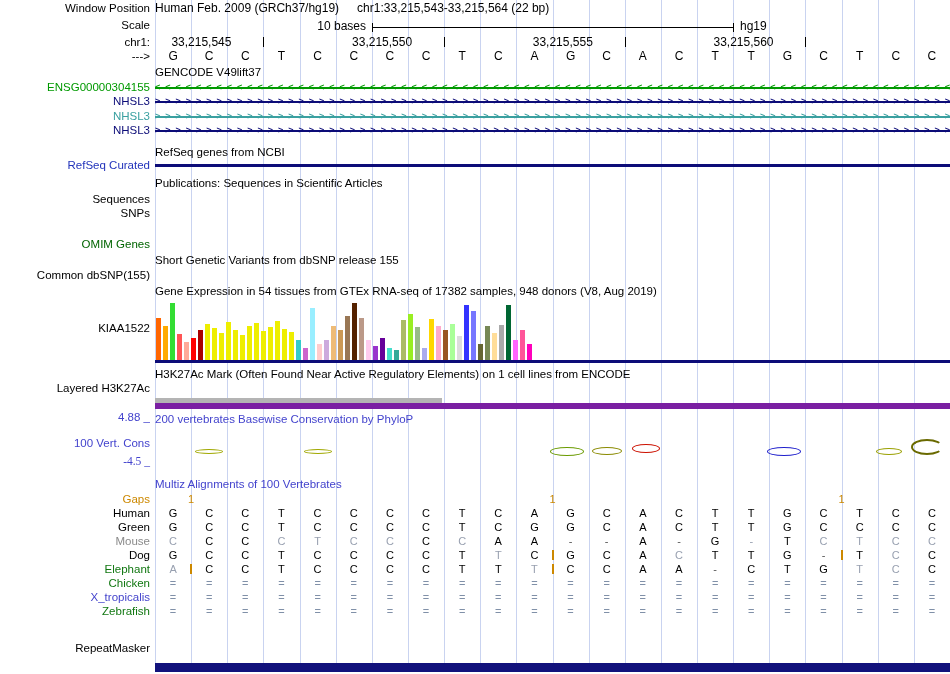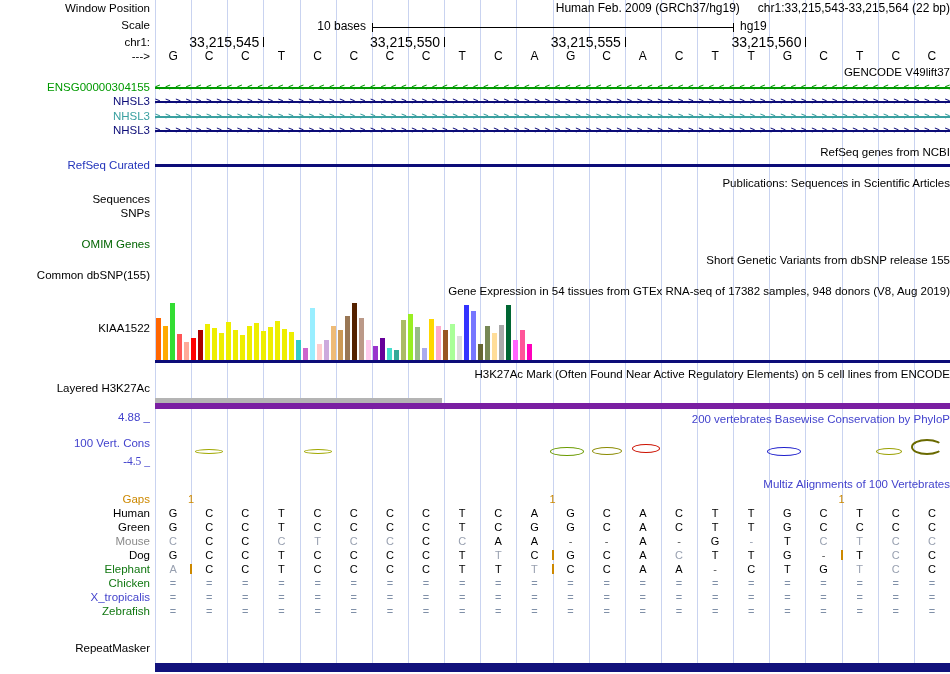--- a/index.html
+++ b/index.html
@@ -1,28 +1,28 @@
 <!DOCTYPE html>
 <html><head>
 <meta charset="utf-8">
 <style>
   * { margin:0; padding:0; box-sizing:border-box; }
   html,body { background:#fff; }
   body { font-family:"Liberation Sans", sans-serif; }
   #browser { position:relative; width:950px; height:674px; background:#fff; overflow:hidden; color:#000; }
   .ll { position:absolute; left:0; width:150px; text-align:right; font-size:11.5px; line-height:13px; white-space:nowrap; z-index:3; }
-  .heading { position:absolute; left:155px; right:0; text-align:right; font-size:11.5px; line-height:13px; white-space:nowrap; z-index:3;padding-left:28px; }
+  .heading { position:absolute; left:155px; right:0; text-align:left; font-size:11.5px; line-height:13px; white-space:nowrap; z-index:3; }
   .hdr span { font-size:12px; }
   .hdr .sp { display:inline-block; width:18px; }
   .abs { position:absolute; z-index:3; }
   .gridline { position:absolute; top:0; width:1px; height:663px; background:#c9d3f0; z-index:0; }
   .bar-line { position:absolute; left:155px; right:0; z-index:2; }
   .bcell { position:absolute; text-align:center; font-size:11px; line-height:13px; z-index:3; }
   .refcell { font-size:12px; }
-  .num { position:absolute; text-align:right; font-size:14px; line-height:12px; z-index:3; }
+  .num { position:absolute; font-size:12px; line-height:12px; z-index:3; }
   .tick { position:absolute; width:1px; background:#000; z-index:3; }
   .gene-track { position:absolute; left:155px; width:795px; height:13px; z-index:2; }
   .gene-line { position:absolute; left:0; right:0; top:6px; height:2px; }
   .gene-arrows { position:absolute; left:0; right:0; top:0; height:13px; overflow:hidden; white-space:nowrap;
                  font-size:9px; line-height:13px; letter-spacing:5px; font-weight:bold; }
   .gtex-bar { position:absolute; width:5px; z-index:2; }
   .cons-mark { position:absolute; border-radius:50%; background:transparent; z-index:2; }
   .ins-tick { position:absolute; width:2px; height:10px; z-index:3; }
   .gapnum { position:absolute; width:16px; text-align:center; font-size:11px; line-height:13px; z-index:3; }
 </style>
@@ -195,21 +195,21 @@
       <div class="gtex-bar" style="left: 485px; top: 326px; height: 34px; background: rgb(119, 136, 85);"></div>
       <div class="gtex-bar" style="left: 492px; top: 333px; height: 27px; background: rgb(255, 221, 153);"></div>
       <div class="gtex-bar" style="left: 499px; top: 325px; height: 35px; background: rgb(170, 170, 170);"></div>
       <div class="gtex-bar" style="left: 506px; top: 305px; height: 55px; background: rgb(0, 102, 51);"></div>
       <div class="gtex-bar" style="left: 513px; top: 340px; height: 20px; background: rgb(255, 102, 255);"></div>
       <div class="gtex-bar" style="left: 520px; top: 330px; height: 30px; background: rgb(255, 85, 153);"></div>
       <div class="gtex-bar" style="left: 527px; top: 344px; height: 16px; background: rgb(255, 0, 187);"></div>
     </div>
   <div class="bar-line" style="top: 360px; height: 3px; background: rgb(12, 12, 120);"></div>
 
-  <div class="heading" style="top:368px">H3K27Ac Mark (Often Found Near Active Regulatory Elements) on 5 cell lines from ENCODE</div>
+  <div class="heading" style="top:368px">H3K27Ac Mark (Often Found Near Active Regulatory Elements) on 1 cell lines from ENCODE</div>
   <span class="ll" style="top:382px">Layered H3K27Ac</span>
   <div class="abs" style="top: 398px; left: 155px; width: 287px; height: 5px; z-index: 2; background: rgb(180, 180, 180);"></div>
   <div class="bar-line" style="top: 403px; height: 6px; background: rgb(122, 31, 162);"></div>
 
   <span class="ll" style="top: 411px; color: rgb(67, 67, 205);">4.88 _</span>
   <div class="heading" style="top: 413px; color: rgb(67, 67, 205);">200 vertebrates Basewise Conservation by PhyloP</div>
   <span class="ll" style="top: 437px; color: rgb(67, 67, 205);">100 Vert. Cons</span>
   <span class="ll" style="top: 455px; color: rgb(67, 67, 205); font-family: Liberation Serif, serif;">-4.5 _</span>
   <div id="cons-marks">
       <div class="cons-mark" style="left: 195.205px; top: 448.5px; width: 28px; height: 5px; border: 1px solid rgb(160, 168, 0);"></div>

